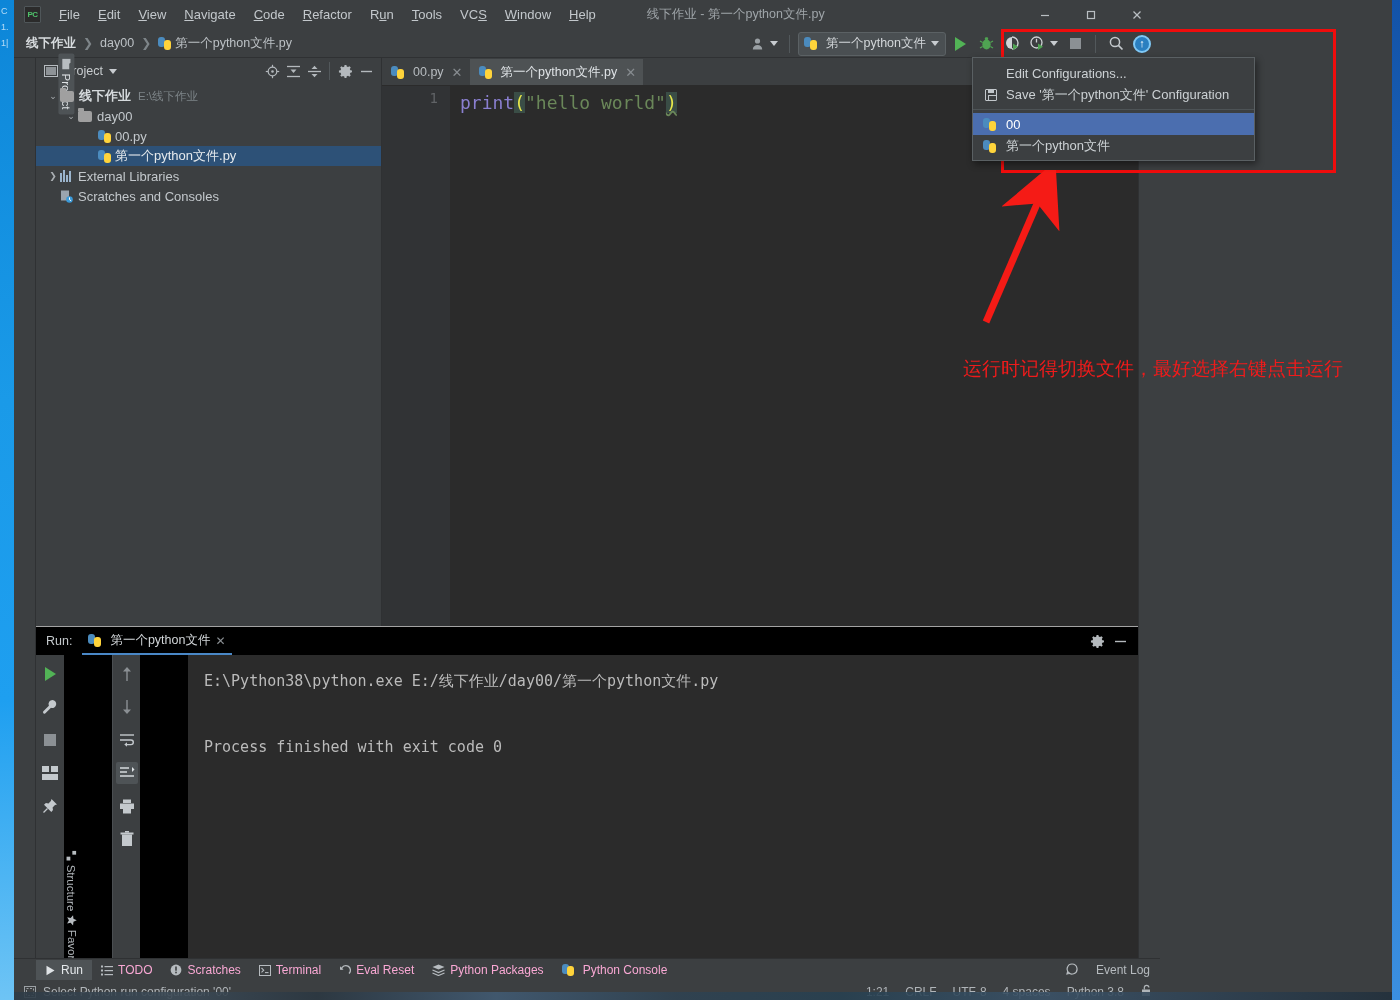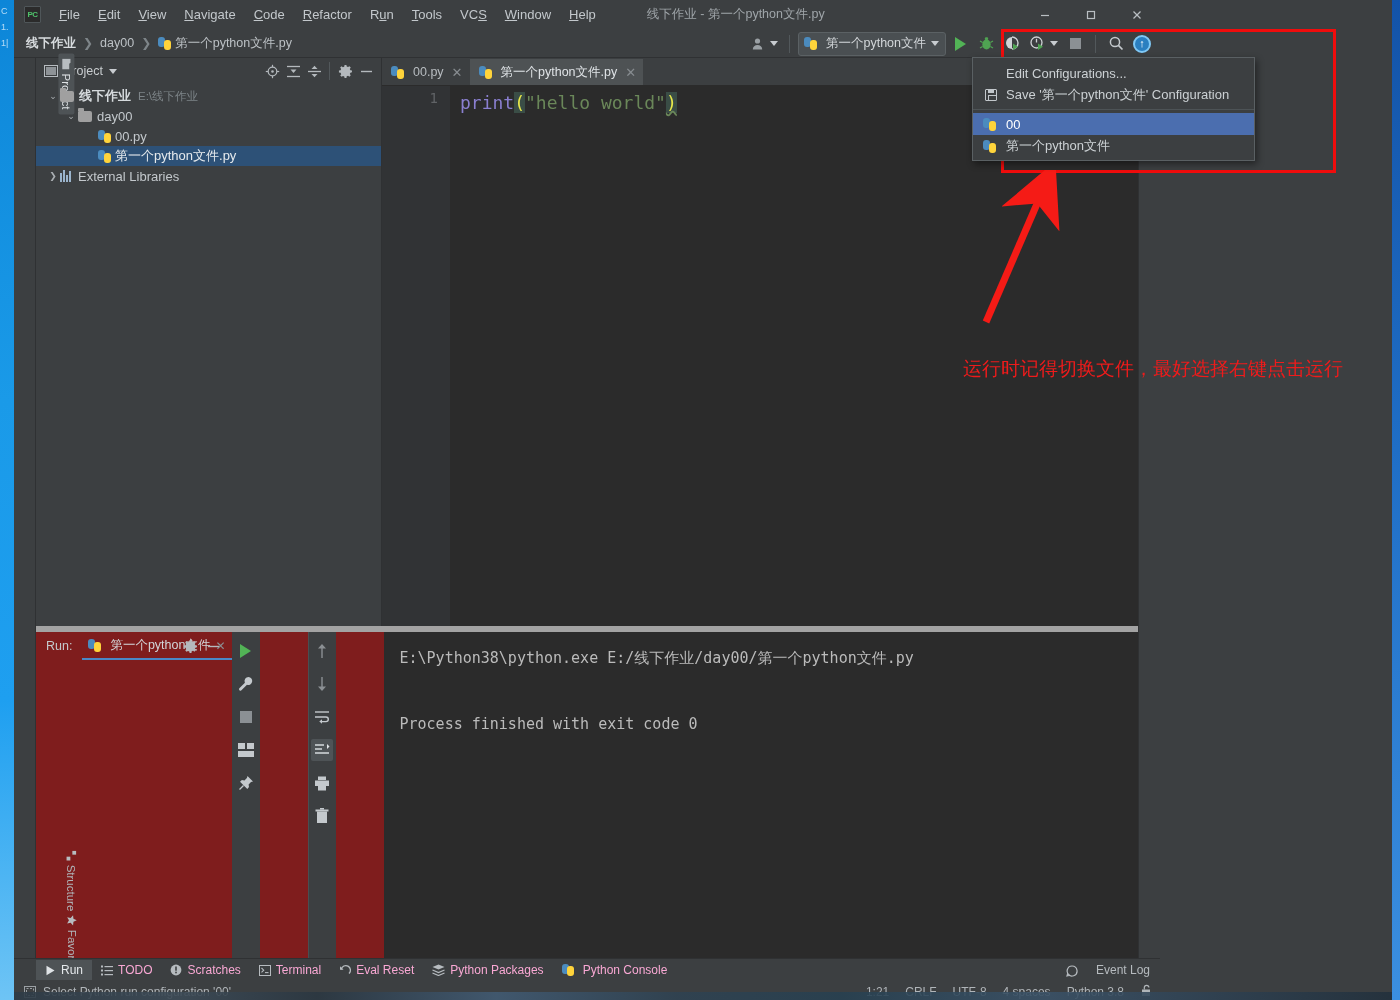--- a/index.html
+++ b/index.html
@@ -209,21 +209,21 @@
     position: absolute; right: 2px; top: 2px; height: 24px;
     display: flex; align-items: center; gap: 5px; padding: 0 6px;
     font-size: 12.5px; color: #9aa0a4;
   }
   .iw-chev { color: #8e9498; font-size: 11px; cursor: default; padding: 0 3px;}
   .editor-scroll-marker {
     position: absolute; right: 3px; top: 34px; width: 13px; height: 3px; background: #6f7478;
   }
 
   
-  .runwin { flex: none; height: 332px; background: #7f1d1d; display: flex; border-top: 6px solid #a3a3a3;}
+  .runwin { flex: none; height: 332px; background: #000000; display: flex; flex-direction: column; border-top: 1px solid #a3a3a3;}
   .run-head { height: 28px; display: flex; align-items: center; position: relative; padding-left: 10px; }
   .run-label { font-size: 12.5px; color: #c4c9cc; margin-right: 10px; }
   .run-tab {
     display: flex; align-items: center; gap: 5px; font-size: 12.5px; color: #d2d6d9;
     padding: 3px 6px 4px 6px; cursor: default; position: relative;
   }
   .run-tab.active::after {
     content: ""; position: absolute; left: 0; right: 0; bottom: -2px; height: 2px; background: #4a88c7;
   }
   .run-head-right { position: absolute; right: 8px; top: 0; height: 28px; display: flex; align-items: center; gap: 3px;}
@@ -247,21 +247,21 @@
   
   .statusbar-tools {
     height: 23px; background: #3c3f41; display: flex; align-items: center;
     padding-left: 22px; gap: 0; border-top: 1px solid #2f3133; position: relative;
   }
   .sb-tool {
     display: flex; align-items: center; gap: 5px; font-size: 12px; color: #f9a8d4;
     padding: 3px 9px; cursor: default;
   }
   .sb-tool.active { background: #4e5356; color: #e4e8eb; }
-  .sb-right { position: absolute; right: 10px; display: flex; align-items: flex-end; gap: 18px; font-size: 12px; color: #b6bbbf;}
+  .sb-right { position: absolute; right: 10px; display: flex; align-items: flex-start; gap: 18px; font-size: 12px; color: #b6bbbf;}
   .statusbar {
     height: 21px; background: #3c3f41; display: flex; align-items: center;
     padding-left: 10px; font-size: 12px; color: #b0b5b9; position: relative;
   }
   .sb2-right {
     position: absolute; right: 8px; display: flex; align-items: center; gap: 16px; font-size: 12px; color: #b0b5b9;
   }
 
   
   .anno { position: absolute; pointer-events: none; }
@@ -527,20 +527,30 @@
                   </span>
                 <span class="lib-ico">
                   <i style="height:9px"></i>
                     <i style="height:12px"></i>
                     <i style="height:7px"></i>
                     <i style="height:11px"></i>
                 </span>
                 <span>External Libraries</span>
               </div>
 
+              <div class="tree-row" style="padding-left:24px">
+                <span class="scratch-ico">
+                  <svg width="13" height="13" viewBox="0 0 13 13">
+                      <rect x="1" y="0.5" width="8" height="10" fill="#9aa4ae"></rect>
+                      <circle cx="9.5" cy="9.5" r="3.3" fill="#3a9ad9"></circle>
+                      <path d="M9.5 7.4v2.3l1.6 1" stroke="#fff" stroke-width="1" fill="none"></path>
+                    </svg>
+                </span>
+                <span>Scratches and Consoles</span>
+              </div>
             </div>
           </div>
 
           <div class="editor-col">
             <div class="tabbar">
               <div class="etab">
                 <span class="py-ico file"></span>
                 <span>00.py</span>
                 <span class="x">✕</span>
               </div>

